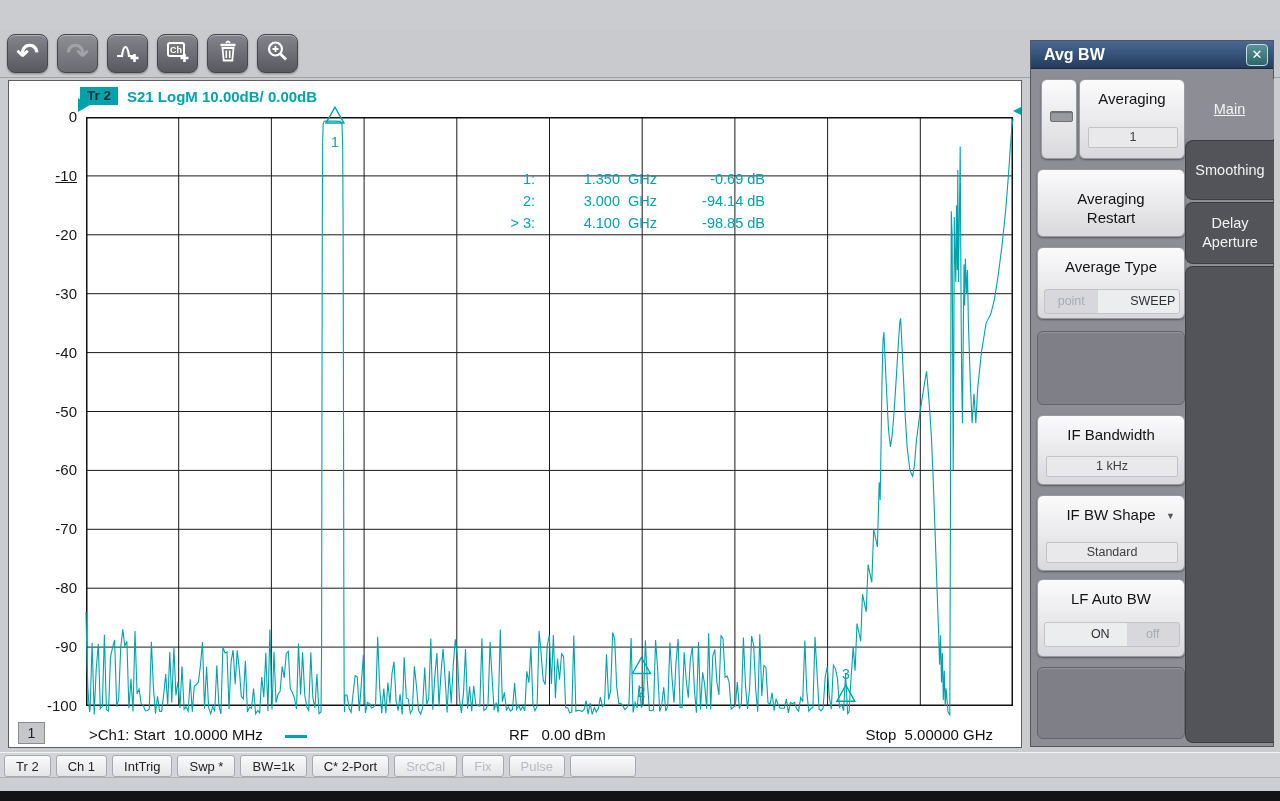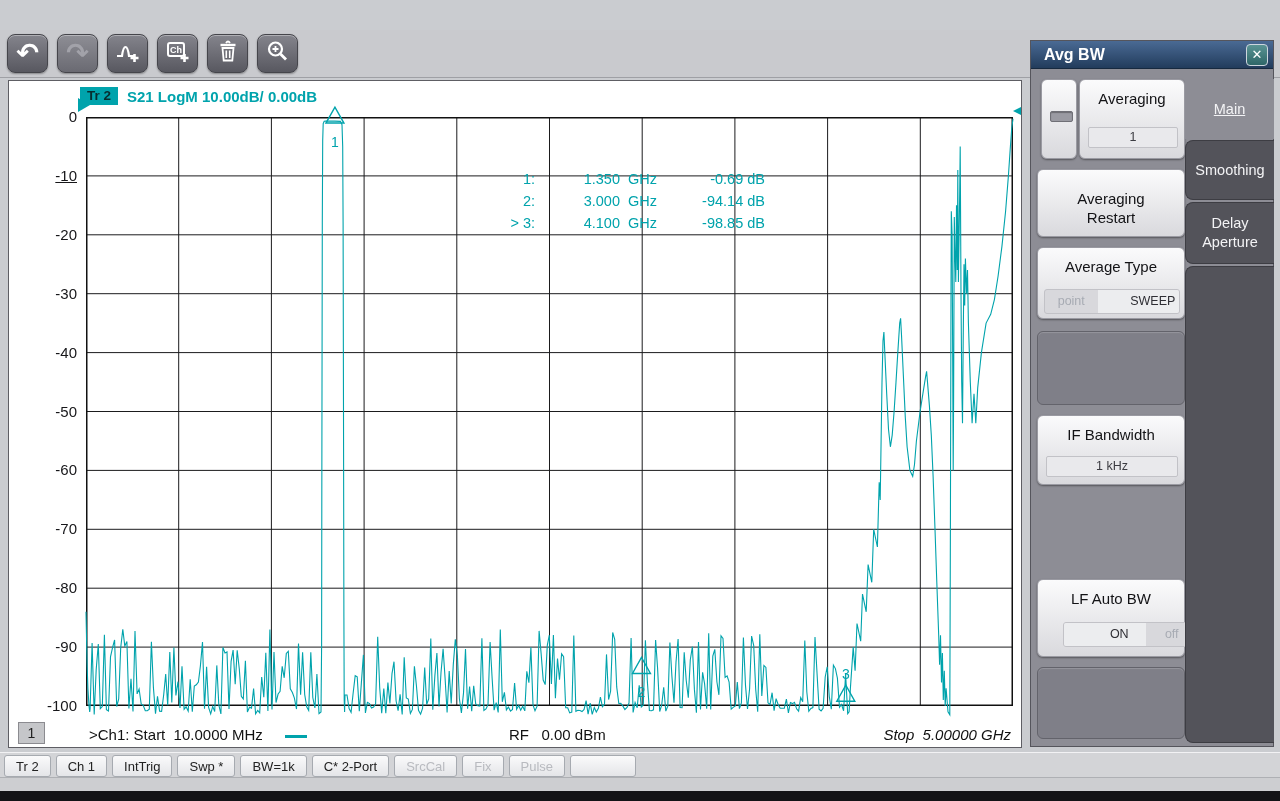--- a/index.html
+++ b/index.html
@@ -196,21 +196,21 @@
         <div>3.000  GHz</div>
         <div>-94.14 dB</div>
         <div>&gt; 3:</div>
         <div>4.100  GHz</div>
         <div>-98.85 dB</div>
       </div>
     <div class="chanbox">1</div>
     <div class="botlabel" style="left:80px;">&gt;Ch1: Start  10.0000 MHz</div>
     <div class="start-dash"></div>
     <div class="botlabel" style="left:500px;">RF   0.00 dBm</div>
-    <div class="botlabel" style="right:10px;font-style:italic;">Stop  5.00000 GHz</div>
+    <div class="botlabel" style="right:28px;">Stop  5.00000 GHz</div>
   </div>
 
   <div class="panel">
     <div class="ptitle">Avg BW</div>
     <div class="pclose">
       <span>✕</span>
     </div>
 
     <div class="pbtn" style="left:10px; top:38px; width:36px; height:80px;">
       <span class="led"></span>
@@ -233,24 +233,29 @@
       </span>
     </div>
 
     <div class="pbtn empty" style="left:6px; top:290px; width:148px; height:74px;"></div>
 
     <div class="pbtn" style="left:6px; top:374px; width:148px; height:70px;">
       <span class="blabel">IF Bandwidth</span>
       <span class="vfield" style="left:8px; top:40px; width:132px; height:21px;">1 kHz</span>
     </div>
 
+    <div class="pbtn" style="left:6px; top:454px; width:148px; height:76px;">
+      <span class="blabel">IF BW Shape</span>
+      <span class="dd-arrow">▼</span>
+      <span class="vfield" style="left:8px; top:46px; width:132px; height:21px;">Standard</span>
+    </div>
 
     <div class="pbtn" style="left:6px; top:538px; width:148px; height:78px;">
       <span class="blabel">LF Auto BW</span>
-      <span class="segctl" style="left:6px; top:42px; width:136px; height:25px;margin-left:19px;">
+      <span class="segctl" style="left:6px; top:42px; width:136px; height:25px;">
         <span class="sel">ON</span>
         <span class="uns">off</span>
       </span>
     </div>
 
     <div class="pbtn empty" style="left:6px; top:626px; width:148px; height:72px;"></div>
 
     <div id="tabs">
         <div class="tab active" style="top: 38px; height: 60px;">Main</div>
         <div class="tab inactive" style="top: 99px; height: 60px;">Smoothing</div>

